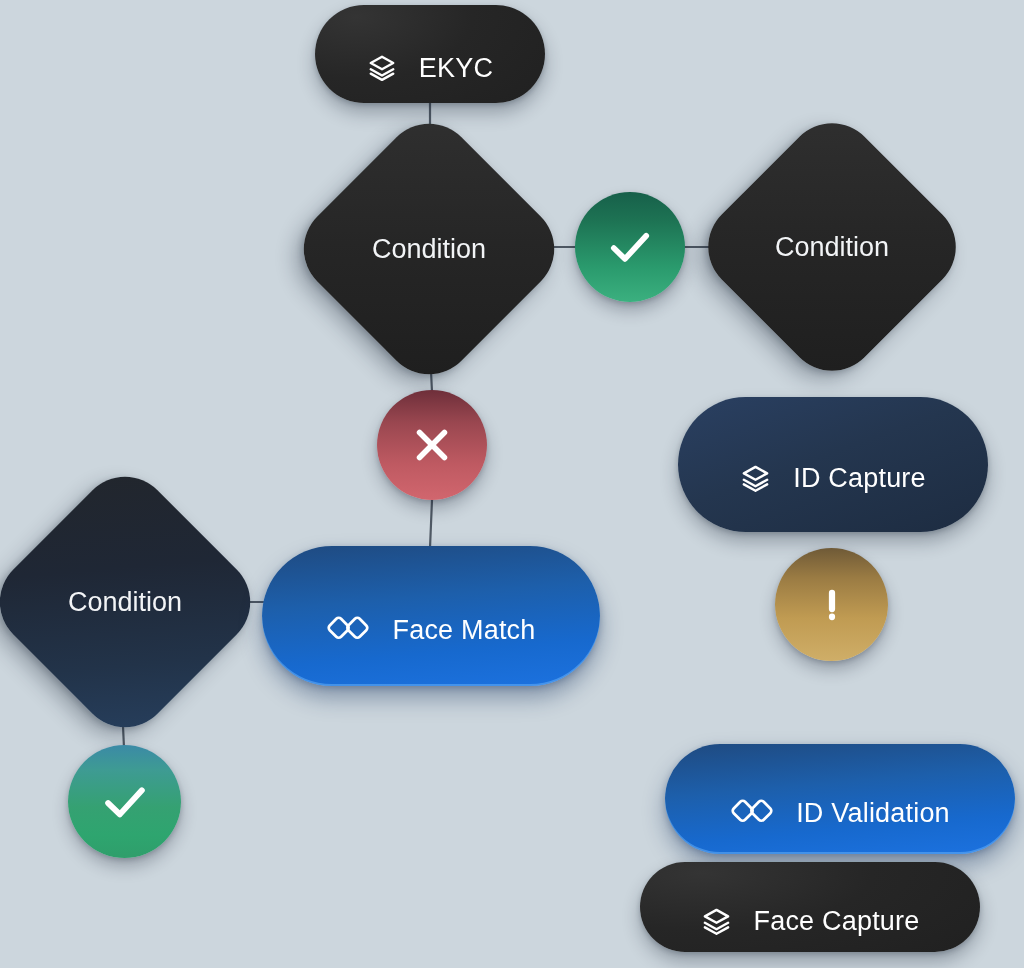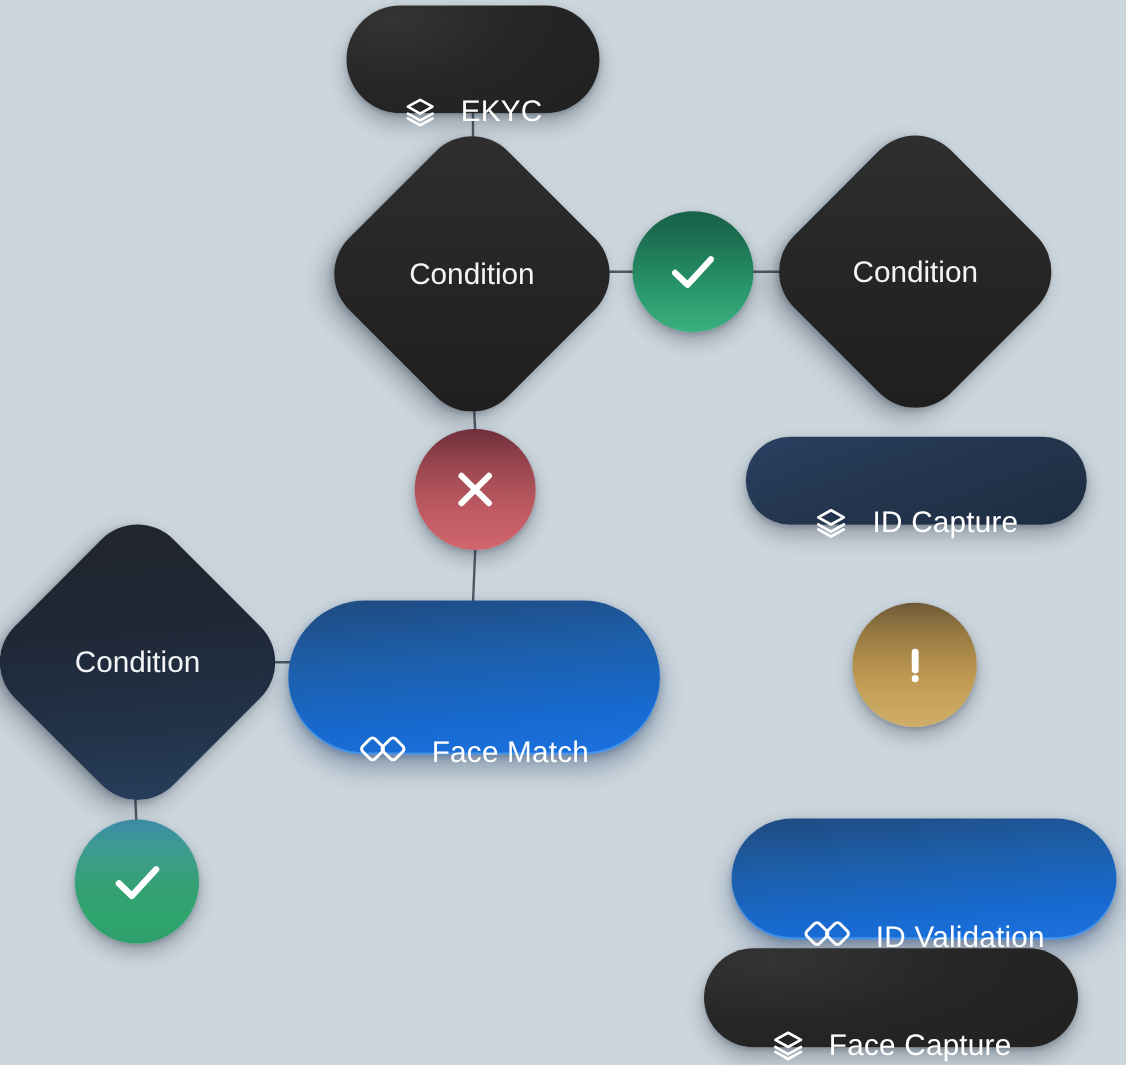--- a/index.html
+++ b/index.html
@@ -39,21 +39,21 @@
   }
 
   
   .pill {
     border-radius: 999px;
     box-shadow: 0 10px 18px rgba(20,30,45,0.30),
                 0 2px 5px rgba(20,30,45,0.22);
   }
   .pill .inner {
     display: flex;
-    align-items: flex-end;
+    align-items: center;
     justify-content: center;
     gap: 22px;
     width: 100%;
     height: 100%;
     margin-top: 28px;
   }
   .pill .label {
     color: #ffffff;
     font-size: 27px;
     letter-spacing: 0.2px;
@@ -194,21 +194,21 @@
 
   <div class="node circle c-red" style="left:377px; top:390px; width:110px; height:110px;">
     <span class="glyph">
       <svg width="46" height="46" viewBox="0 0 24 24" fill="none" stroke="#ffffff" stroke-width="2.9" stroke-linecap="round">
         <line x1="5.5" y1="5.5" x2="18.5" y2="18.5"></line>
         <line x1="18.5" y1="5.5" x2="5.5" y2="18.5"></line>
       </svg>
     </span>
   </div>
 
-  <div class="node pill pill-navy" style="left:678px; top:397px; width:310px; height:80px;">
+  <div class="node pill pill-navy" style="left:678px; top:397px; width:310px; height:135px;">
     <div class="inner">
       <span class="ico">
         <svg width="31" height="31" viewBox="0 0 24 24" fill="none" stroke="#ffffff" stroke-width="1.9" stroke-linecap="round" stroke-linejoin="round">
           <polygon points="12,3 21,8 12,13 3,8"></polygon>
           <polyline points="3,13 12,18 21,13"></polyline>
           <polyline points="3,16.5 12,21.5 21,16.5"></polyline>
         </svg>
       </span>
       <span class="label">ID Capture</span>
     </div>

